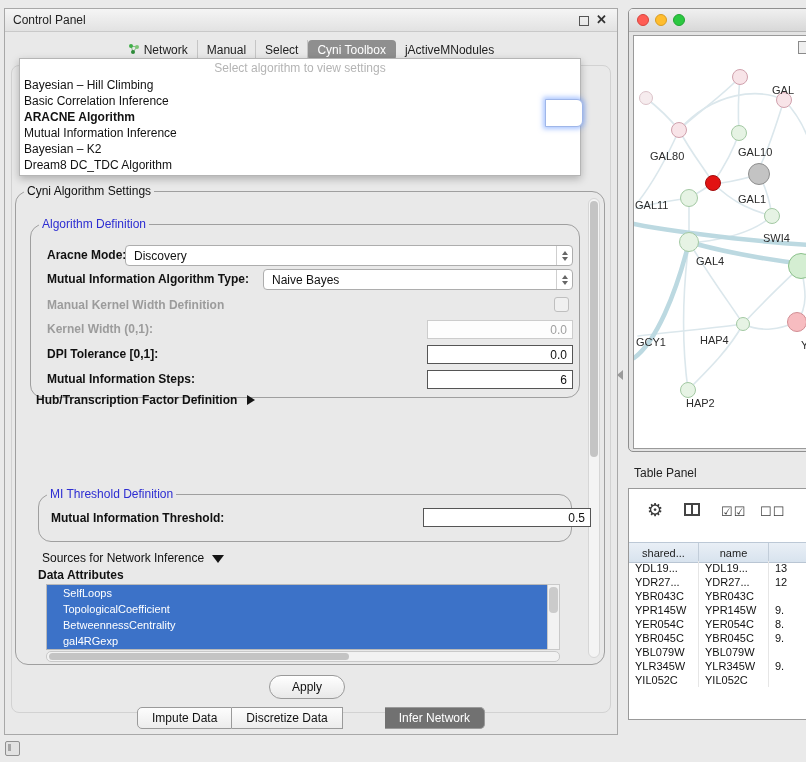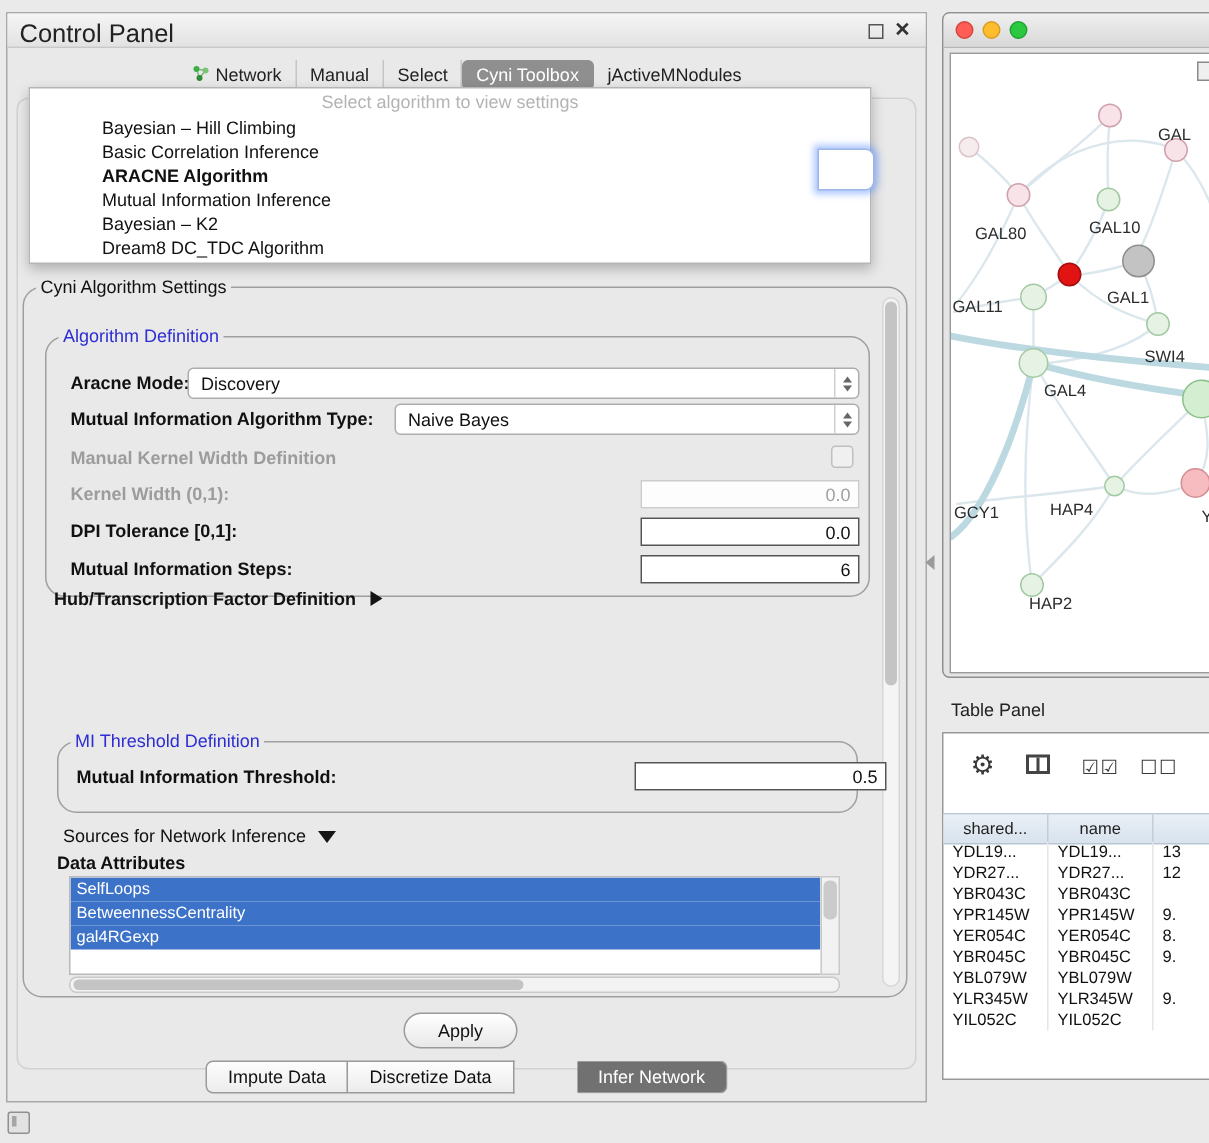--- a/index.html
+++ b/index.html
@@ -2,21 +2,21 @@
 <html><head>
 <meta charset="utf-8">
 <style>
   html,body{margin:0;padding:0;}
   #app{position:relative;width:806px;height:762px;background:#eaeaea;overflow:hidden;
        font-family:"Liberation Sans",sans-serif;color:#111;}
 
   
   .cp{position:absolute;left:4px;top:8px;width:612px;height:725px;background:#e9e9e9;border:1px solid #a8a8a8;}
   .cp-titlebar{position:absolute;left:0;top:0;right:0;height:22px;background:linear-gradient(#f5f5f5,#e2e2e2);border-bottom:1px solid #c9c9c9;}
-  .cp-title{position:absolute;left:8px;top:4px;font-size:17px;color:#222;}
+  .cp-title{position:absolute;left:8px;top:4px;font-size:12px;color:#222;}
   .float-icon{position:absolute;right:28px;top:7px;width:8px;height:8px;border:1.5px solid #555;background:transparent;}
   .close-icon{position:absolute;right:10px;top:3px;font-size:13px;font-weight:bold;color:#333;cursor:default;}
 
   .tab-bar{position:absolute;left:0;right:0;top:30px;height:22px;display:flex;justify-content:center;align-items:center;}
   .tab{display:flex;align-items:center;gap:4px;padding:3px 9px;font-size:12px;color:#222;border-right:1px solid #c5c5c5;white-space:nowrap;}
   .tab:last-child{border-right:none;}
   .tab.active{background:#8f8f8f;color:#fff;border-radius:4px;border-right-color:transparent;}
 
   .content-border{position:absolute;left:6px;top:56px;width:598px;height:646px;border:1px solid #d2d2d2;border-radius:8px;}
 
@@ -45,38 +45,38 @@
   .field.disabled{border:1px solid #cccccc;color:#a0a0a0;background:#fdfdfd;}
   .checkbox{position:absolute;width:13px;height:13px;background:#f0f0f0;border:1px solid #bfbfbf;border-radius:3px;}
 
   .vscroll{position:absolute;right:4px;top:6px;bottom:6px;width:12px;background:#f4f4f4;border:1px solid #d6d6d6;border-radius:6px;box-sizing:border-box;}
   .vscroll .thumb{position:absolute;left:1px;top:2px;width:8px;height:56%;background:#c4c4c4;border-radius:4px;}
 
   .tri-right{display:inline-block;width:0;height:0;border-top:5px solid transparent;border-bottom:5px solid transparent;border-left:8px solid #151515;margin-left:10px;vertical-align:-1px;}
   .tri-down{display:inline-block;width:0;height:0;border-left:6px solid transparent;border-right:6px solid transparent;border-top:8px solid #151515;margin-left:8px;vertical-align:-1px;}
 
   #attr-list{position:absolute;left:30px;top:392px;width:501px;height:66px;background:#fff;border:1px solid #b9b9b9;border-right:none;overflow:hidden;box-sizing:border-box;}
-  .attr-item{height:16px;line-height:16px;background:#3c72c8;color:#fff;font-size:11px;padding-left:4px;white-space:nowrap;}
+  .attr-item{height:16px;line-height:16px;background:#3c72c8;color:#fff;font-size:11px;padding-left:16px;white-space:nowrap;}
   #list-vscroll{position:absolute;left:531px;top:392px;width:13px;height:66px;background:#f2f2f2;border:1px solid #c9c9c9;box-sizing:border-box;}
   #list-vscroll .thumb{position:absolute;left:1px;top:2px;width:9px;height:40%;background:#cbcbcb;border-radius:4px;}
   #list-hscroll{position:absolute;left:30px;top:459px;width:514px;height:11px;background:#f2f2f2;border:1px solid #c9c9c9;border-radius:5px;box-sizing:border-box;}
   #list-hscroll .thumb{position:absolute;left:2px;top:1px;width:300px;height:7px;background:#c4c4c4;border-radius:4px;}
 
   #apply-btn{position:absolute;left:264px;top:666px;width:74px;height:22px;background:linear-gradient(#ffffff,#e8e8e8);border:1px solid #9a9a9a;border-radius:12px;font-size:12px;display:flex;align-items:center;justify-content:center;}
 
   #bottom-tabs{position:absolute;left:0;right:0;top:698px;height:22px;display:flex;justify-content:center;}
   .btab{padding:0 14px;height:22px;line-height:21px;font-size:12px;text-align:center;background:linear-gradient(#fdfdfd,#ececec);border:1px solid #9a9a9a;border-left:none;box-sizing:border-box;white-space:nowrap;}
   .btab:first-child{border-left:1px solid #9a9a9a;border-radius:5px 0 0 5px;}
   .btab:last-child{border-radius:0 5px 5px 0;}
   .btab.active{background:#717171;color:#fff;margin-left:42px;}
 
   
   #algo-popup{position:absolute;left:14px;top:49px;width:560px;height:116px;background:#fff;border:1px solid #b5b5b5;box-shadow:0 3px 8px rgba(0,0,0,.25);z-index:40;}
   #popup-placeholder{height:18px;line-height:18px;text-align:center;color:#b4b4b4;font-size:12px;}
-  .popup-item{height:16px;line-height:16px;padding-left:4px;font-size:12px;color:#111;white-space:nowrap;margin-left:44px;}
+  .popup-item{height:16px;line-height:16px;padding-left:4px;font-size:12px;color:#111;white-space:nowrap;}
   .popup-item.sel{font-weight:bold;}
   #combo-fragment{position:absolute;left:540px;top:90px;width:36px;height:26px;background:#fff;border:1px solid #9fb6e8;border-radius:0 6px 6px 0;box-shadow:0 0 5px 2px rgba(100,150,255,.55);z-index:45;}
 
   #cp-collapse{position:absolute;left:617px;top:370px;width:0;height:0;border-top:5px solid transparent;border-bottom:5px solid transparent;border-right:6px solid #9a9a9a;}
 
   
   #net-win{position:absolute;left:628px;top:8px;width:232px;height:442px;background:#e4e4e4;border:1px solid #8f8f8f;border-radius:5px;}
   .mac-titlebar{position:absolute;left:0;top:0;right:0;height:22px;background:linear-gradient(#f0f0f0,#d8d8d8);border-bottom:1px solid #b5b5b5;border-radius:4px 4px 0 0;}
   .tl{position:absolute;top:5px;width:12px;height:12px;border-radius:50%;box-sizing:border-box;}
   .tl.red{left:8px;background:#ff5d55;border:1px solid #d6453f;}
@@ -205,20 +205,21 @@
         </div>
       </div>
 
       <div style="position:absolute;left:26px;top:356px;">
         <span class="lbl normal" style="position:static">Sources for Network Inference</span><span class="tri-down"></span>
       </div>
       <span class="lbl" style="left:22px;top:376px">Data Attributes</span>
 
       <div id="attr-list">
           <div class="attr-item" style="background: rgb(60, 114, 200);">SelfLoops</div>
+          <div class="attr-item" style="background: rgb(60, 114, 200);">TopologicalCoefficient</div>
           <div class="attr-item" style="background: rgb(60, 114, 200);">BetweennessCentrality</div>
           <div class="attr-item" style="background: rgb(60, 114, 200);">gal4RGexp</div>
         </div>
       <div id="list-vscroll">
           <div class="thumb"></div>
         </div>
       <div id="list-hscroll">
           <div class="thumb"></div>
         </div>
     </div>
@@ -296,21 +297,21 @@
         <div class="net-node" style="left: 114px; top: 127px; height: 22px; width: 22px; background: rgb(195, 195, 195); border-color: rgb(142, 142, 142);"></div>
         <div class="net-node" style="left: 46px; top: 153px; height: 18px; width: 18px; background: rgb(230, 243, 228); border-color: rgb(163, 201, 163);"></div>
         <div class="net-node" style="left: 130px; top: 172px; height: 16px; width: 16px; background: rgb(230, 243, 228); border-color: rgb(163, 201, 163);"></div>
         <div class="net-node" style="left: 45px; top: 196px; height: 20px; width: 20px; background: rgb(230, 243, 228); border-color: rgb(163, 201, 163);"></div>
         <div class="net-node" style="left: 154px; top: 217px; height: 26px; width: 26px; background: rgb(212, 238, 210); border-color: rgb(138, 192, 138);"></div>
         <div class="net-node" style="left: 102px; top: 281px; height: 14px; width: 14px; background: rgb(230, 243, 228); border-color: rgb(163, 201, 163);"></div>
         <div class="net-node" style="left: 153px; top: 276px; height: 20px; width: 20px; background: rgb(247, 188, 192); border-color: rgb(209, 142, 148);"></div>
         <div class="net-node" style="left: 46px; top: 346px; height: 16px; width: 16px; background: rgb(230, 243, 228); border-color: rgb(163, 201, 163);"></div>
         <div class="net-label" style="left: 138px; top: 48px;">GAL</div>
         <div class="net-label" style="left: 16px; top: 114px;">GAL80</div>
-        <div class="net-label" style="left: 92px; top: 110px;">GAL10</div>
+        <div class="net-label" style="left: 104px; top: 110px;">GAL10</div>
         <div class="net-label" style="left: 1px; top: 163px;">GAL11</div>
         <div class="net-label" style="left: 104px; top: 157px;">GAL1</div>
         <div class="net-label" style="left: 129px; top: 196px;">SWI4</div>
         <div class="net-label" style="left: 62px; top: 219px;">GAL4</div>
         <div class="net-label" style="left: 2px; top: 300px;">GCY1</div>
         <div class="net-label" style="left: 66px; top: 298px;">HAP4</div>
         <div class="net-label" style="left: 52px; top: 361px;">HAP2</div>
         <div class="net-label" style="left: 167px; top: 303px;">Y</div>
       </div>
   </section>

